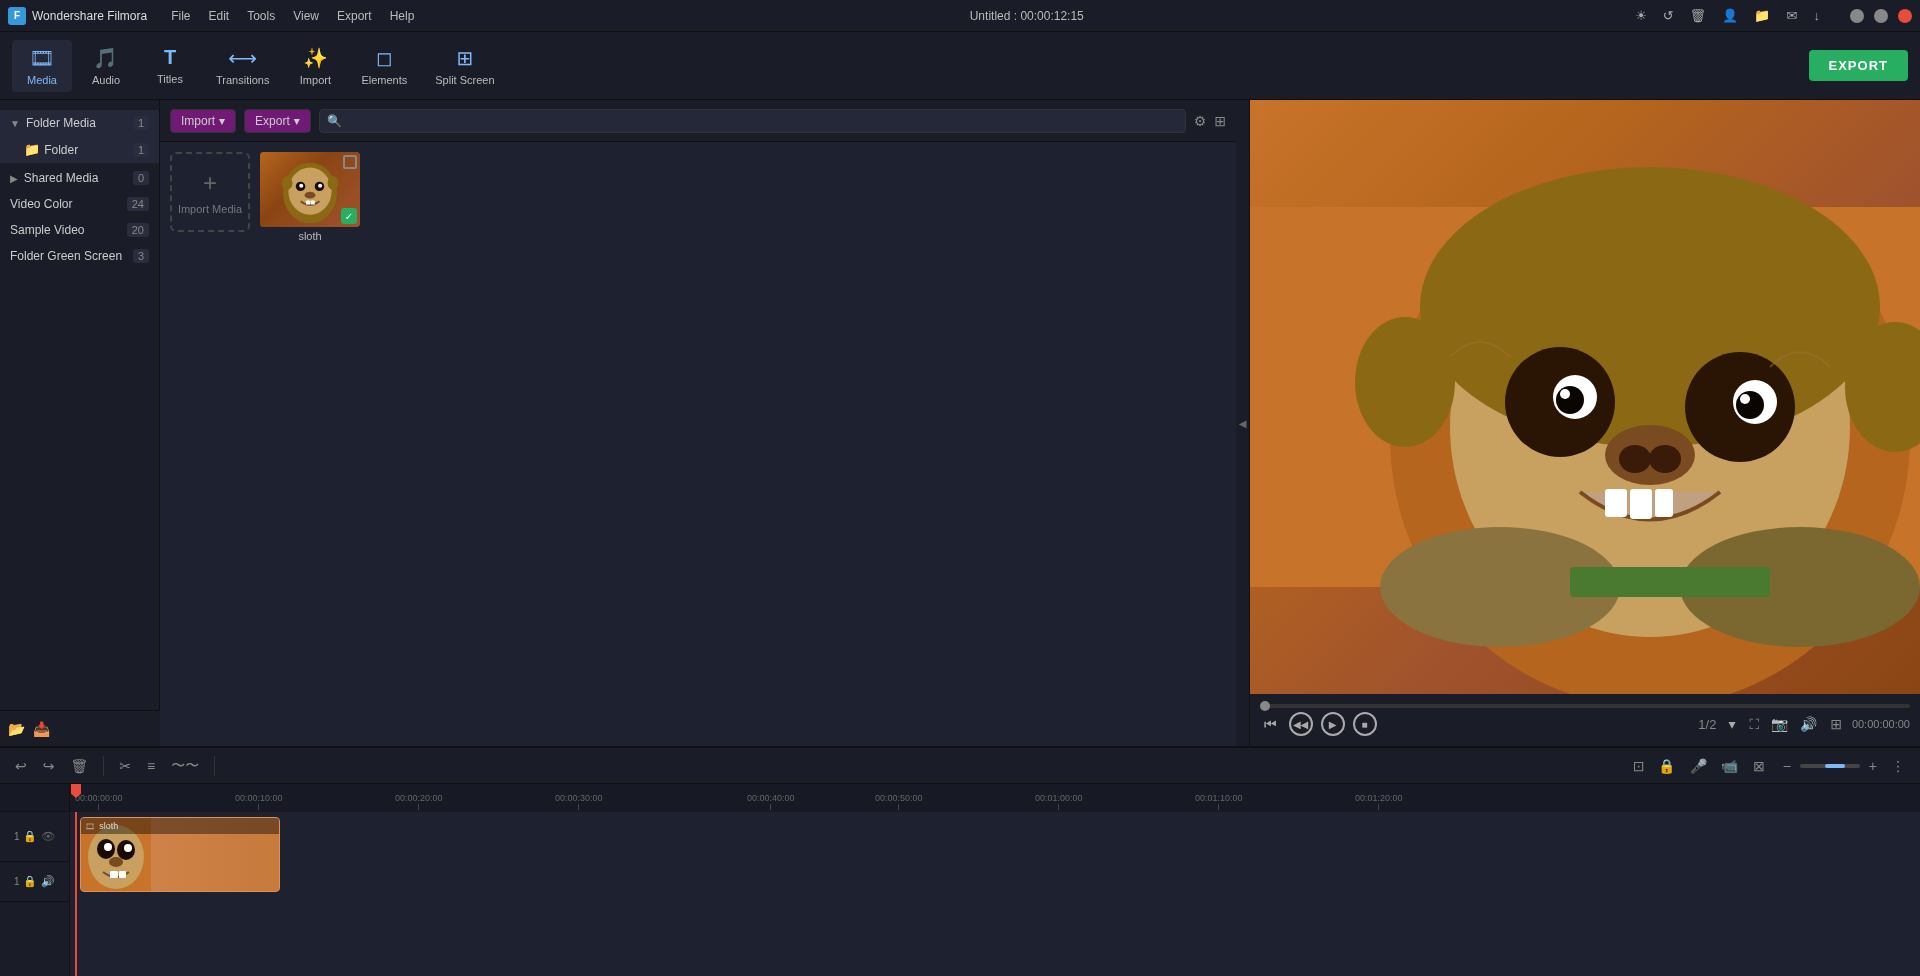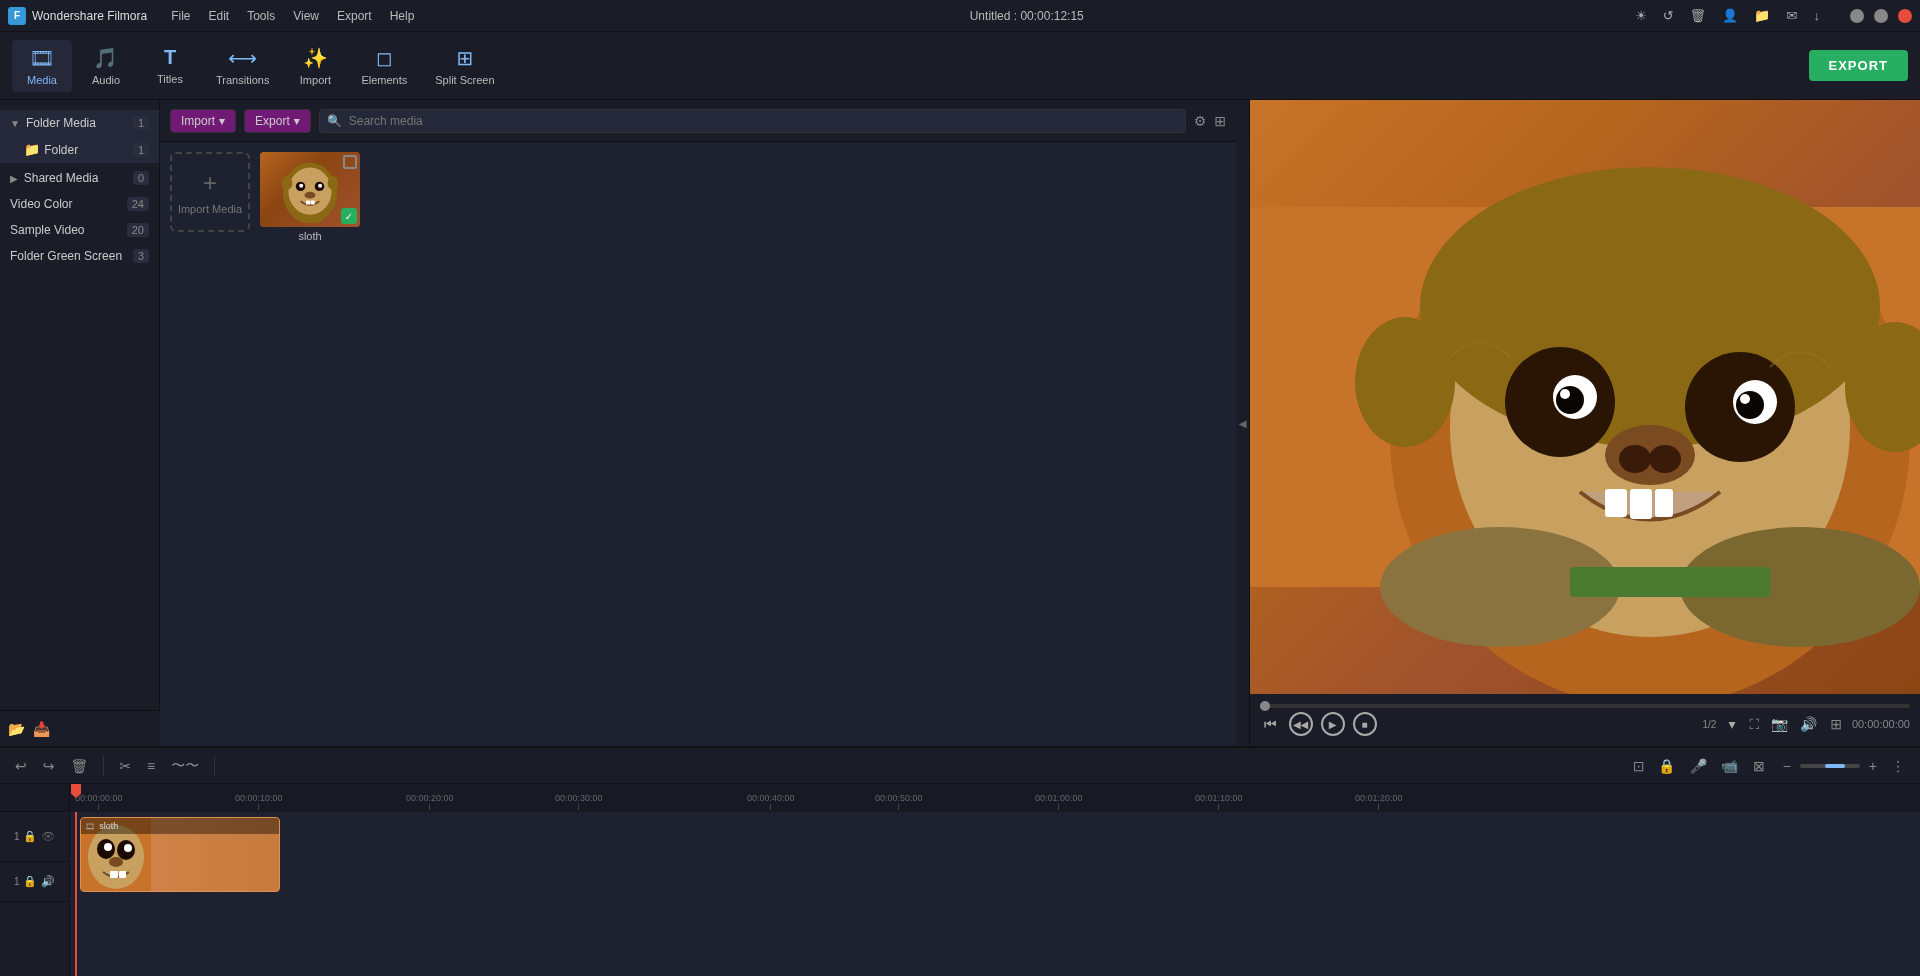--- a/index.html
+++ b/index.html
@@ -320,21 +320,21 @@
     .play-btn {
       width: 24px; height: 24px;
       border-radius: 50%;
       border: 2px solid #aaa;
       display: flex; align-items: center; justify-content: center;
       cursor: pointer;
       color: #aaa; font-size: 10px;
     }
     .ctrl-spacer { flex: 1; }
     .time-display { font-size: 11px; color: #888; }
-    .fraction-display { font-size: 10px; color: #888; margin-left: 8px; }
+    .fraction-display { font-size: 13px; color: #888; margin-left: 8px; }
     .extra-ctrl { color: #888; font-size: 14px; cursor: pointer; padding: 2px; }
 
     
     #bottom-area {
       height: 230px;
       display: flex;
       flex-direction: column;
       border-top: 2px solid #111;
     }
 
@@ -597,21 +597,20 @@
       <div class="dropdown-btn">
         <span>Import</span>
         <span>▾</span>
       </div>
       <div class="dropdown-btn">
         <span>Export</span>
         <span>▾</span>
       </div>
       <div class="search-box">
         <span class="search-icon">🔍</span>
-        <input class="search-input" type="text" placeholder="Search media" style="">
       </div>
       <span class="filter-icon">⚙</span>
       <span class="grid-icon">⊞</span>
     </div>
 
     <div id="media-grid">
 
       <div class="media-import-btn">
         <span class="plus-icon">+</span>
         <span class="import-label">Import Media</span>
@@ -778,21 +777,21 @@
 
       <div id="timeline-ruler">
         <div class="ruler-mark" style="left: 5px;">
           <span class="ruler-label">00:00:00:00</span>
           <div class="ruler-tick"></div>
         </div>
         <div class="ruler-mark" style="left: 165px;">
           <span class="ruler-label">00:00:10:00</span>
           <div class="ruler-tick"></div>
         </div>
-        <div class="ruler-mark" style="left: 336px; justify-content: center;">
+        <div class="ruler-mark" style="left: 325px; justify-content: center;">
           <span class="ruler-label">00:00:20:00</span>
           <div class="ruler-tick"></div>
         </div>
         <div class="ruler-mark" style="left: 485px;">
           <span class="ruler-label">00:00:30:00</span>
           <div class="ruler-tick"></div>
         </div>
         <div class="ruler-mark" style="left: 645px; margin-left: 32px;">
           <span class="ruler-label">00:00:40:00</span>
           <div class="ruler-tick"></div>

